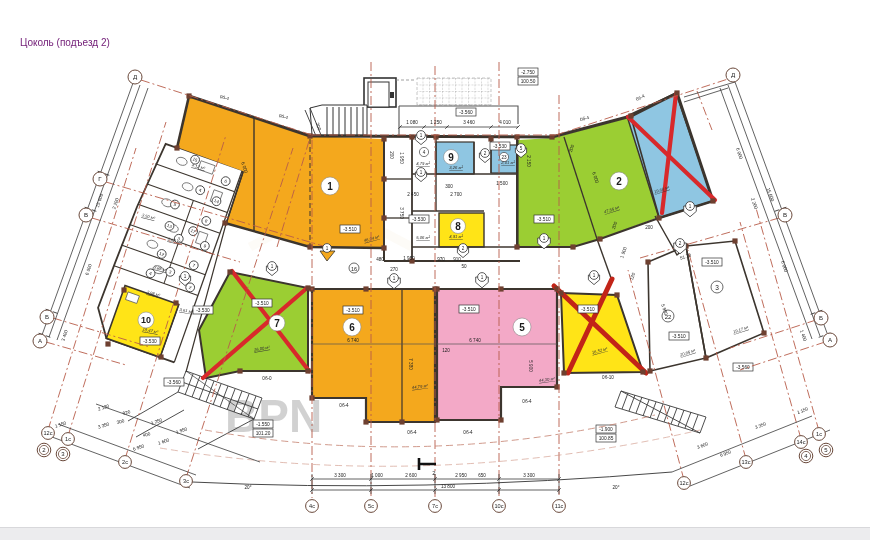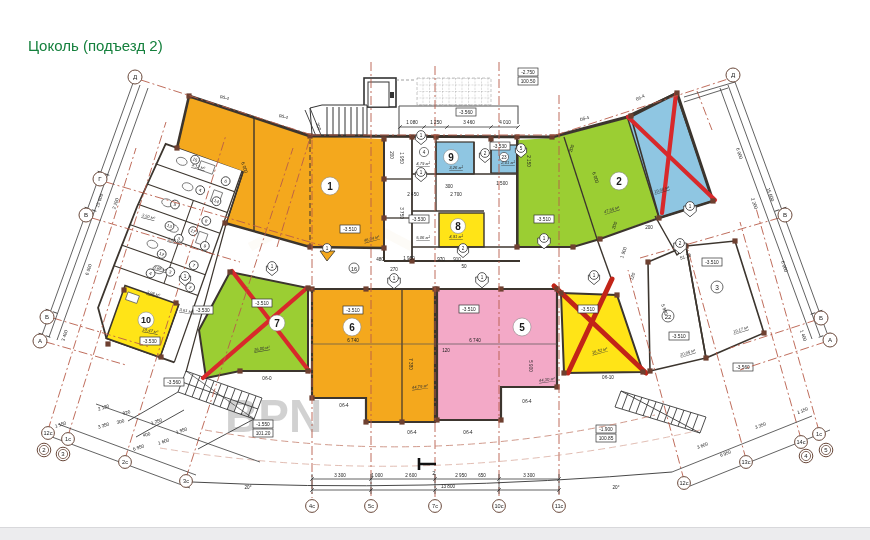--- a/index.html
+++ b/index.html
@@ -1,17 +1,17 @@
 <!DOCTYPE html>
 <html><head>
 <meta charset="utf-8">
 <style>
 html,body{margin:0;padding:0;background:#fff;}
 .page{position:relative;width:870px;height:540px;background:#ffffff;overflow:hidden;font-family:"Liberation Sans",sans-serif;}
-.title{position:absolute;left:28px;top:37px;font-size:15px;color:#15803d;}
+.title{position:absolute;left:20px;top:37px;font-size:10px;color:#701a75;}
 .bar{position:absolute;left:0;top:527px;width:870px;height:13px;background:#ececee;border-top:1px solid #d8d8db;}
 svg{position:absolute;left:0;top:0;}
 text{font-family:"Liberation Sans",sans-serif;fill:#1d1d1d;}
 .dim{font-size:4.6px;fill:#222;}
 .area{font-size:4.2px;fill:#333;font-style:italic;}
 </style>
 </head>
 <body>
 <div class="page">
 <svg width="870" height="540" viewBox="0 0 870 540">

